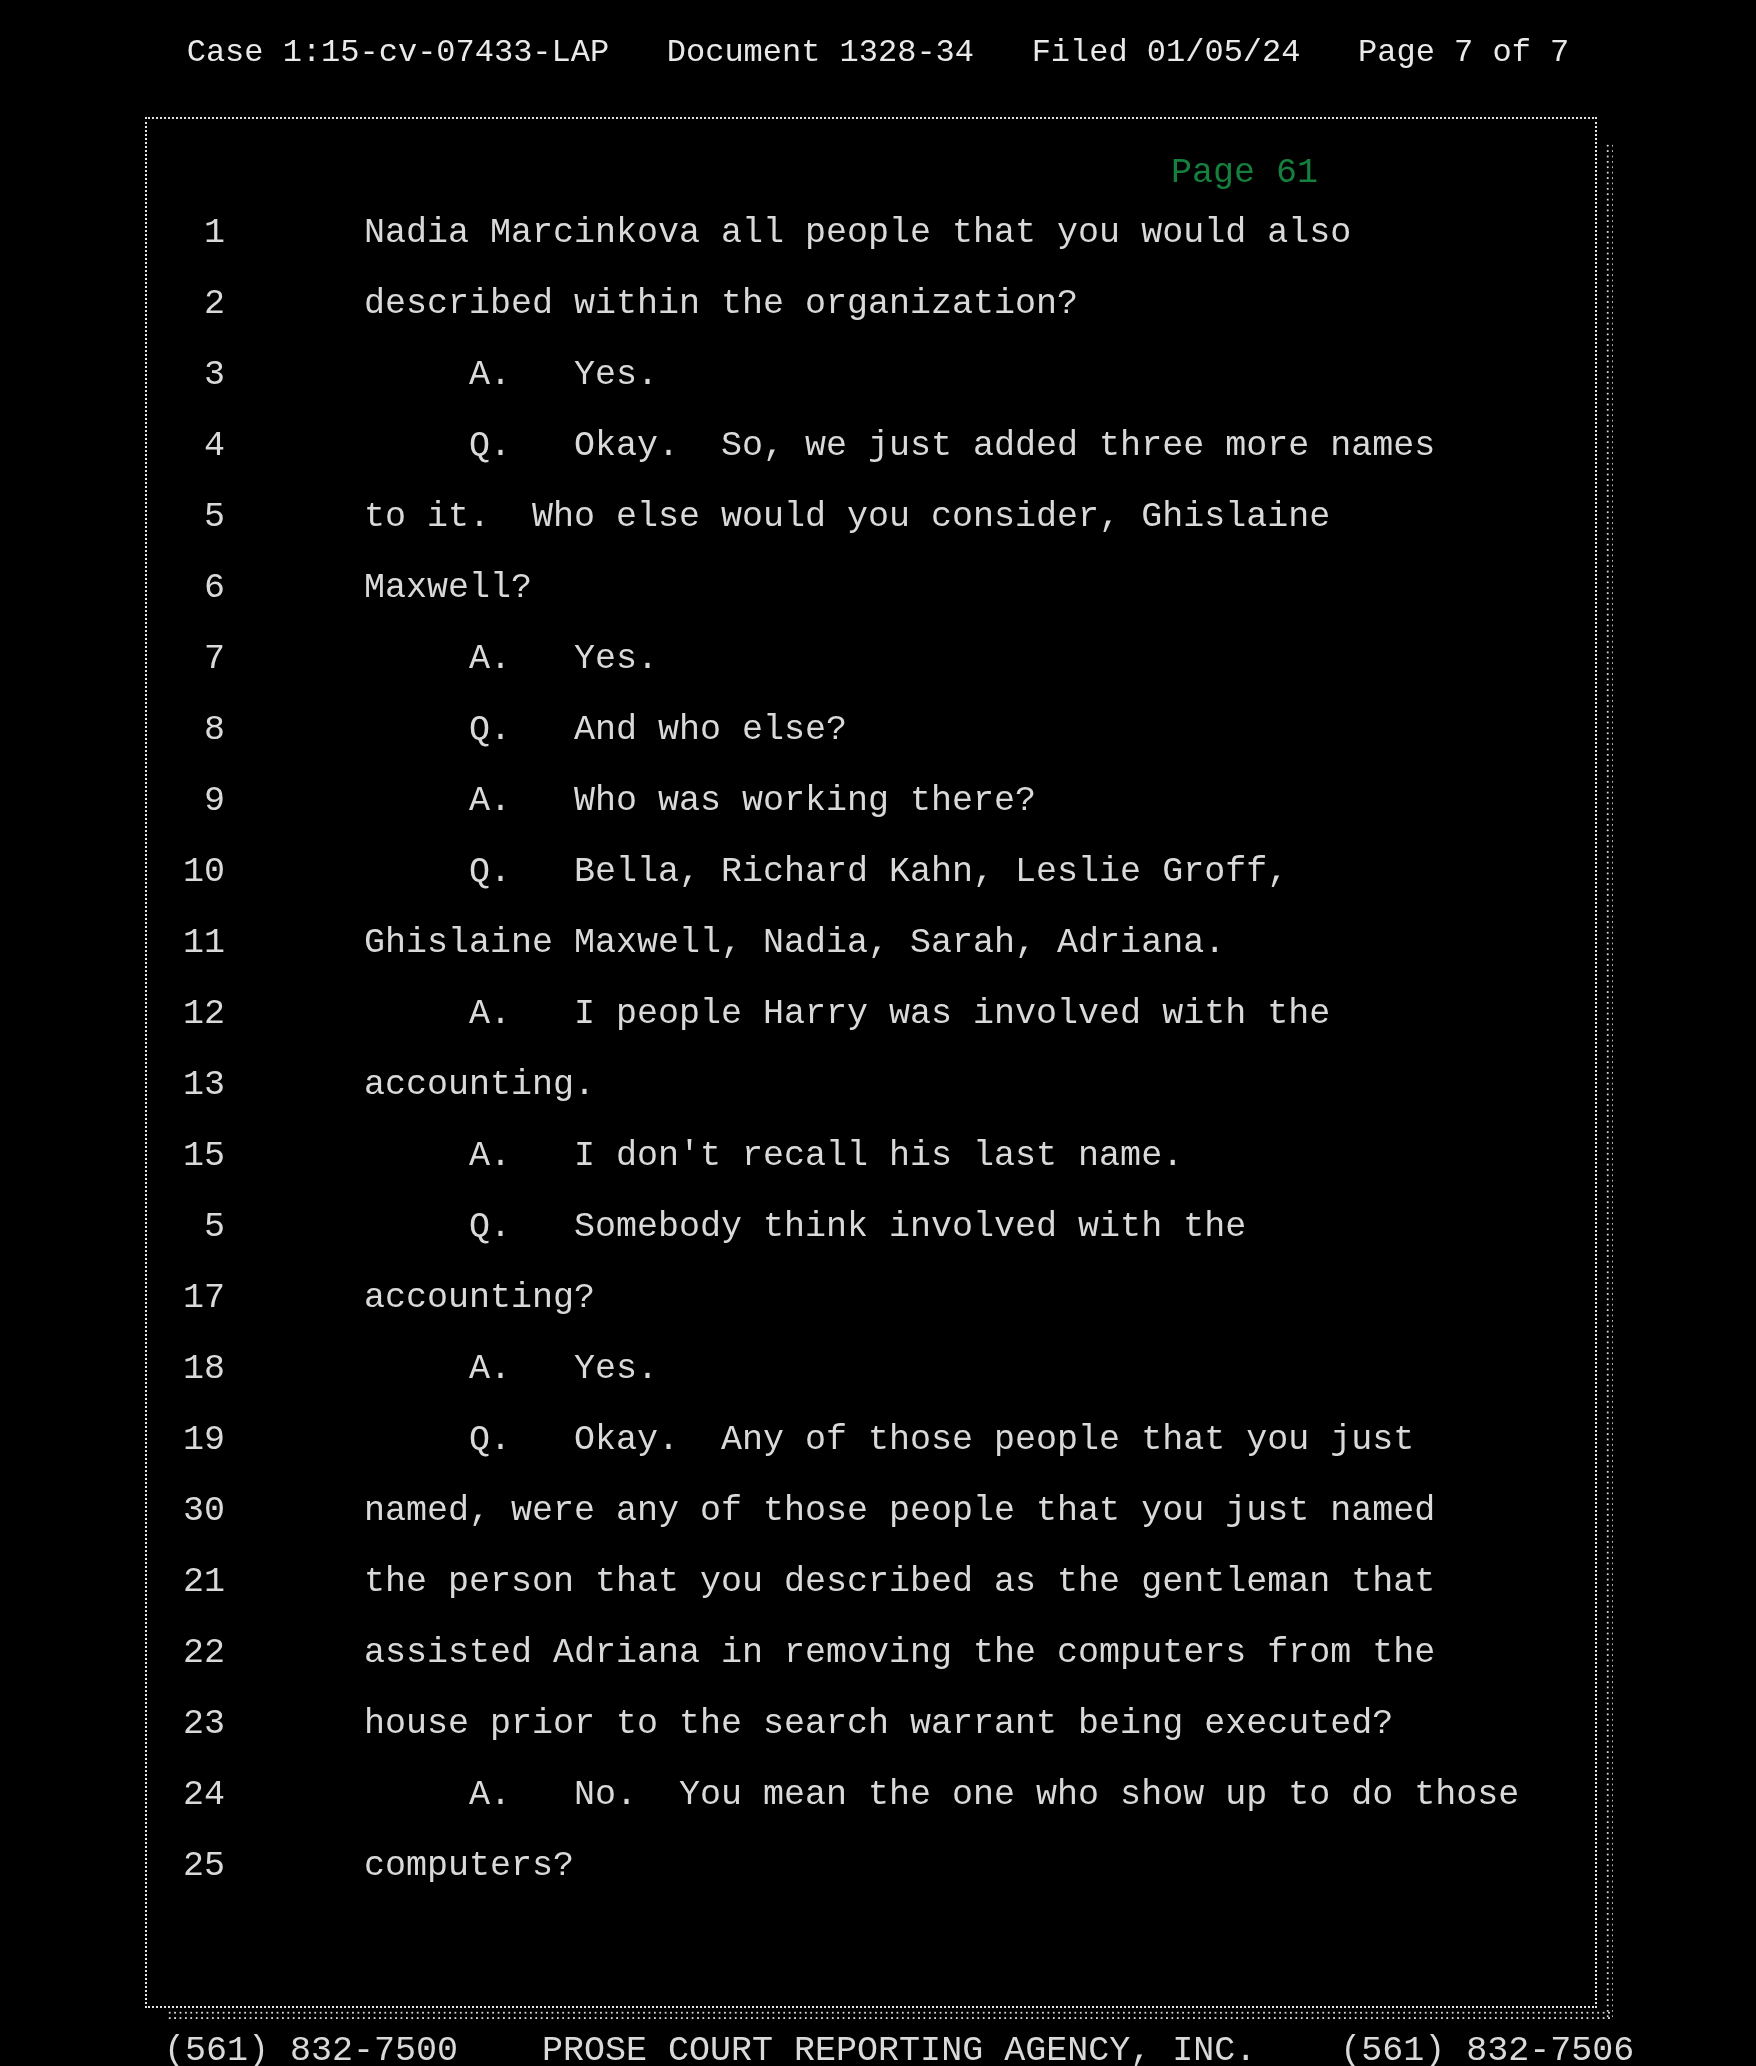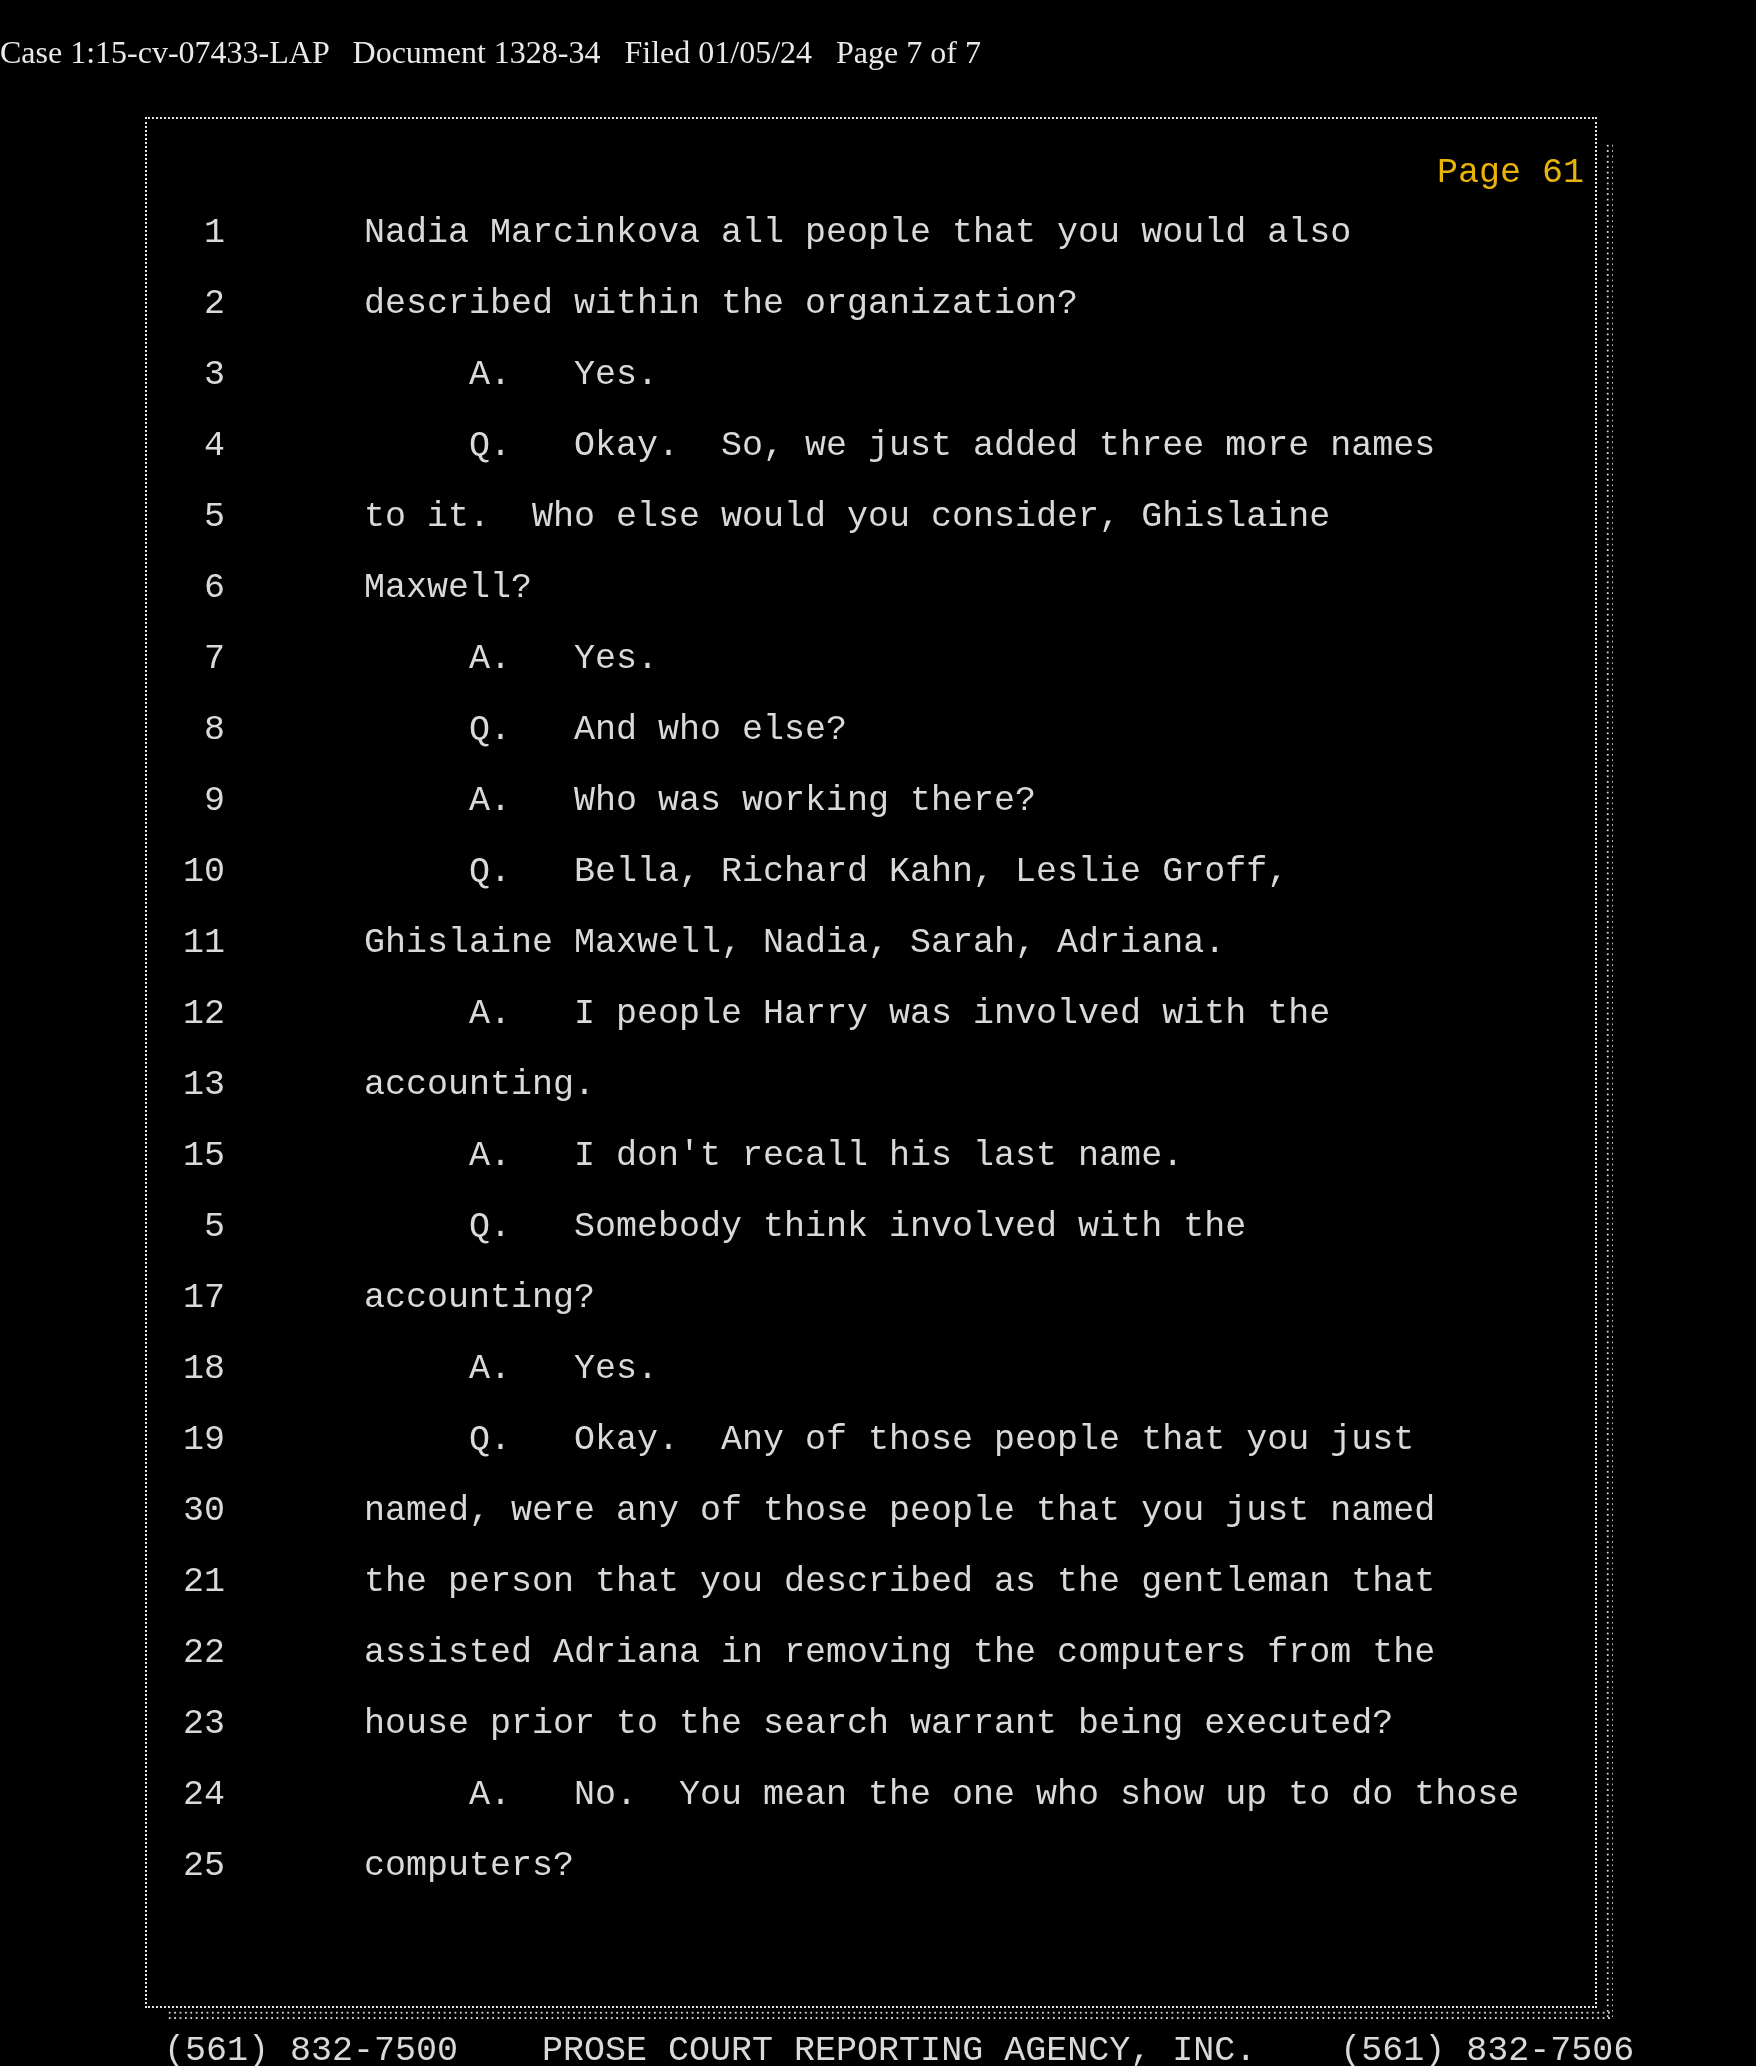--- a/index.html
+++ b/index.html
@@ -6,42 +6,43 @@
   body{
     width:1756px;height:2273px;
     background:#000;
     position:relative;
     overflow:hidden;
     font-family:"Liberation Mono","DejaVu Sans Mono",monospace;
   }
   
   .stamp{
     position:absolute;top:34px;left:0;width:1756px;
-    font-family:Liberation Serif, serif;
+    text-align:center;
+    font-family:Liberation Mono, monospace;
     font-size:32px;color:#e9e9e9;
     white-space:pre;
   }
   
   .box{
     position:absolute;left:145px;top:117px;
     width:1452px;height:1891px;
     border:2.9px dotted #e3e3e3;
     box-sizing:border-box;
   }
   .dotshadow{
     position:absolute;
     background-image:radial-gradient(circle,#d9d9d9 1.1px,transparent 1.4px);
     background-size:5.4px 5.4px;
   }
   .shadow-r{left:1605px;top:143px;width:8.3px;height:1877px;}
   .shadow-b{left:167px;top:2010px;width:1446px;height:10.3px;}
   
   .pagelabel{
     position:absolute;top:153px;left:1171px;width:413px;
-    text-align:right;font-size:35px;color:#eab308;white-space:pre;
+    text-align:left;font-size:35px;color:#15803d;white-space:pre;
   }
   
   .lines{position:absolute;left:0;top:198px;width:1756px;}
   .tl{height:71px;position:relative;}
   .ln{
     position:absolute;left:157px;width:68px;text-align:right;
     font-size:35px;line-height:71px;color:#d9d9d9;
   }
   .tx{
     position:absolute;left:364px;

